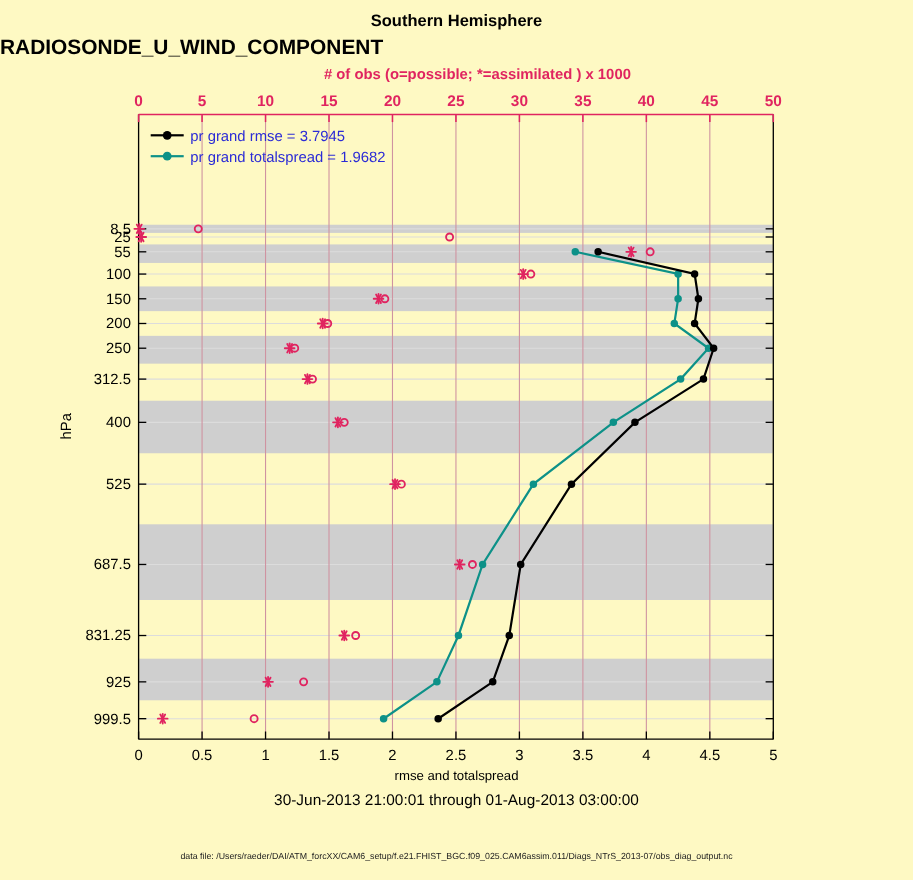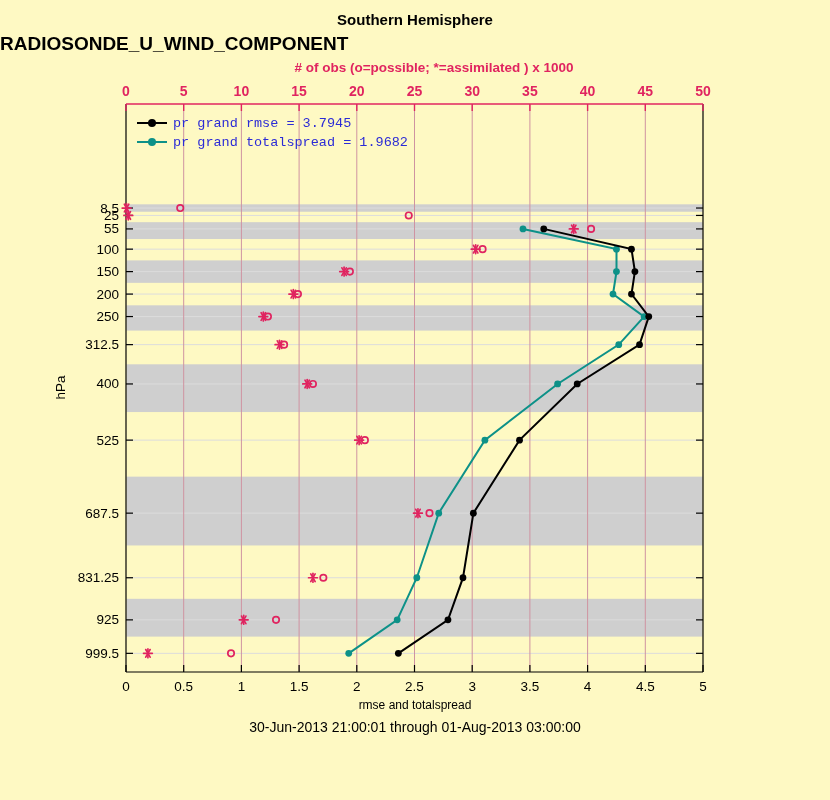--- a/index.html
+++ b/index.html
@@ -10,21 +10,21 @@
   .title2{left:0;top:33px;width:830px;font-size:19px;font-weight:bold;}
   .obslabel{left:0;top:60px;width:830px;text-align:center;font-size:13.5px;font-weight:bold;padding-left:19px;}
   .xlabel{left:0;top:698px;width:830px;text-align:center;font-size:12px;}
   .daterange{left:0;top:719px;width:830px;text-align:center;font-size:14px;}
   .datafile{left:0;top:774px;width:830px;text-align:center;font-size:8px;color:#222;}
   .ylabel{left:30px;top:380px;width:60px;text-align:center;font-size:13.5px;
           transform:rotate(-90deg);transform-origin:center;}
   .legend-row{position:absolute;display:flex;align-items:center;height:14px;}
   .legend-row .sw{position:relative;width:30px;height:2px;}
   .legend-row .dot{position:absolute;left:11px;top:-3px;width:8px;height:8px;border-radius:50%;}
-  .legend-row .lg-label{margin-left:6px;font-size:13.5px;white-space:nowrap;font-family:Liberation Mono, monospace;}
+  .legend-row .lg-label{margin-left:6px;font-size:13.5px;white-space:nowrap;}
   svg text{font-family:"Liberation Sans",sans-serif;}
 </style>
 </head>
 <body>
 
 <div class="page">
 
   <div class="abs title1">Southern Hemisphere</div>
   <div class="abs title2">RADIOSONDE_U_WIND_COMPONENT</div>
   <div class="abs obslabel" id="obslabel" style="color: rgb(224, 36, 96);"># of obs (o=possible; *=assimilated ) x 1000</div>
@@ -258,13 +258,14 @@
   </div>
   <div class="legend-row" style="left:137px;top:135px;">
     <span class="sw" style="background: rgb(13, 145, 136);">
         <span class="dot" style="background: rgb(13, 145, 136);"></span>
       </span>
     <span class="lg-label" style="color: rgb(43, 43, 214);">pr grand totalspread = 1.9682</span>
   </div>
 
   <div class="abs xlabel">rmse and totalspread</div>
   <div class="abs daterange">30-Jun-2013 21:00:01 through 01-Aug-2013 03:00:00</div>
+  <div class="abs datafile">data file: /Users/raeder/DAI/ATM_forcXX/CAM6_setup/f.e21.FHIST_BGC.f09_025.CAM6assim.011/Diags_NTrS_2013-07/obs_diag_output.nc</div>
 </div>
 
 </body></html>

